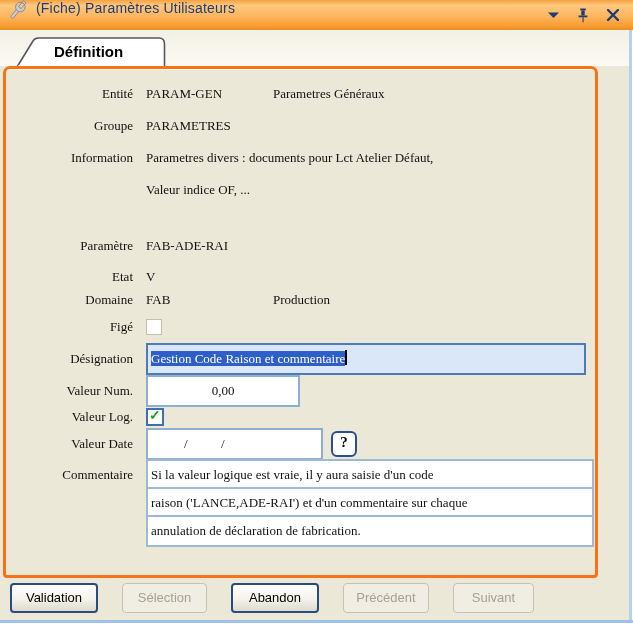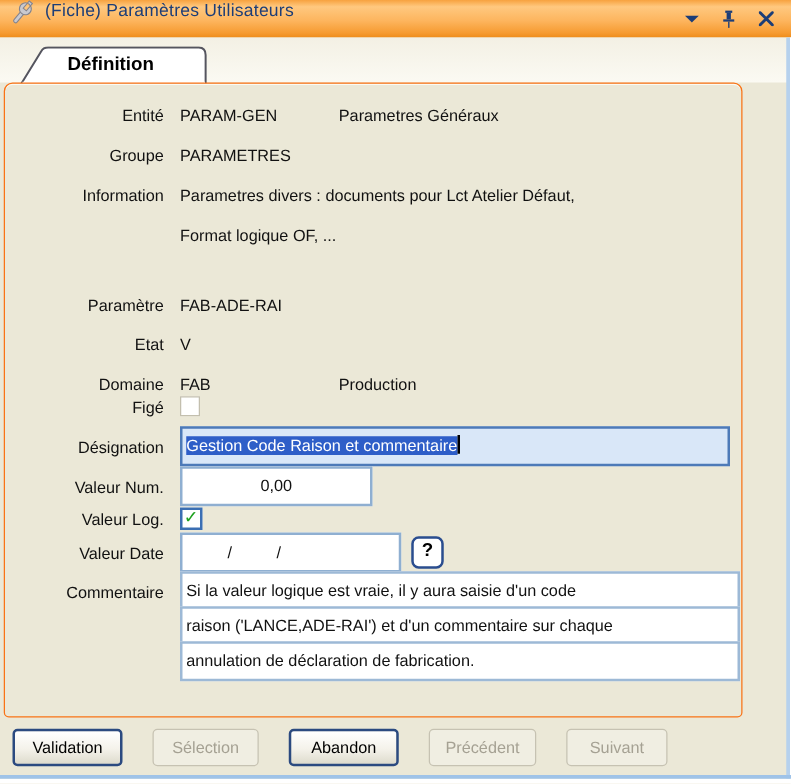--- a/index.html
+++ b/index.html
@@ -29,23 +29,24 @@
     position:absolute; left:16px; top:37px; width:160px; height:30px;
   }
   .tab svg{ position:absolute; left:0; top:0; }
   .tab .tab-label{
     position:absolute; left:38px; top:6px; font-weight:bold; font-size:15px; color:#000;
   }
   
   .panel{
     position:absolute; left:3px; top:66px; width:589px; height:506px;
     background:#ebe8d7;
-    border:1px solid #f97316;
+    border:3px solid #f97316;
     border-radius:7px 7px 4px 4px;
     box-shadow:inset 0 1px 0 #fbfaf3;
+    font-family:Liberation Serif, serif;
   }
   .row{ position:absolute; left:0; height:22px; display:flex; align-items:center; }
   .row .lbl{ width:127px; text-align:right; flex:0 0 127px; }
   .row .val{ margin-left:13px; }
   .row .code{ margin-left:13px; width:127px; flex:0 0 127px;}
   .row .desc{ }
   
   .tbox{
     margin-left:13px; height:20px; line-height:20px; background:#fff;
     border:1px solid #8fafd1; box-shadow:0 0 0 1px #c9daea inset;
@@ -147,34 +148,34 @@
       <span class="lbl" data-bind="fields.groupe.label">Groupe</span>
       <span class="code" data-bind="fields.groupe.code">PARAMETRES</span>
     </div>
 
     <div class="row" style="top:78px">
       <span class="lbl" data-bind="fields.information.label">Information</span>
       <span class="val" data-bind="fields.information.line1">Parametres divers : documents pour Lct Atelier Défaut,</span>
     </div>
     <div class="row" style="top:110px">
       <span class="lbl"></span>
-      <span class="val" data-bind="fields.information.line2">Format logique OF, ...</span>
+      <span class="val" data-bind="fields.information.line2">Valeur indice OF, ...</span>
     </div>
 
     <div class="row" style="top:166px">
       <span class="lbl" data-bind="fields.parametre.label">Paramètre</span>
       <span class="val" data-bind="fields.parametre.value">FAB-ADE-RAI</span>
     </div>
 
     <div class="row" style="top:197px">
       <span class="lbl" data-bind="fields.etat.label">Etat</span>
       <span class="val" data-bind="fields.etat.value">V</span>
     </div>
 
-    <div class="row" style="top:229px">
+    <div class="row" style="top:220px">
       <span class="lbl" data-bind="fields.domaine.label">Domaine</span>
       <span class="code" data-bind="fields.domaine.code">FAB</span>
       <span class="desc" data-bind="fields.domaine.desc">Production</span>
     </div>
 
     <div class="row" style="top:247px">
       <span class="lbl" data-bind="fields.fige.label">Figé</span>
       <div class="cb"></div>
     </div>
 

